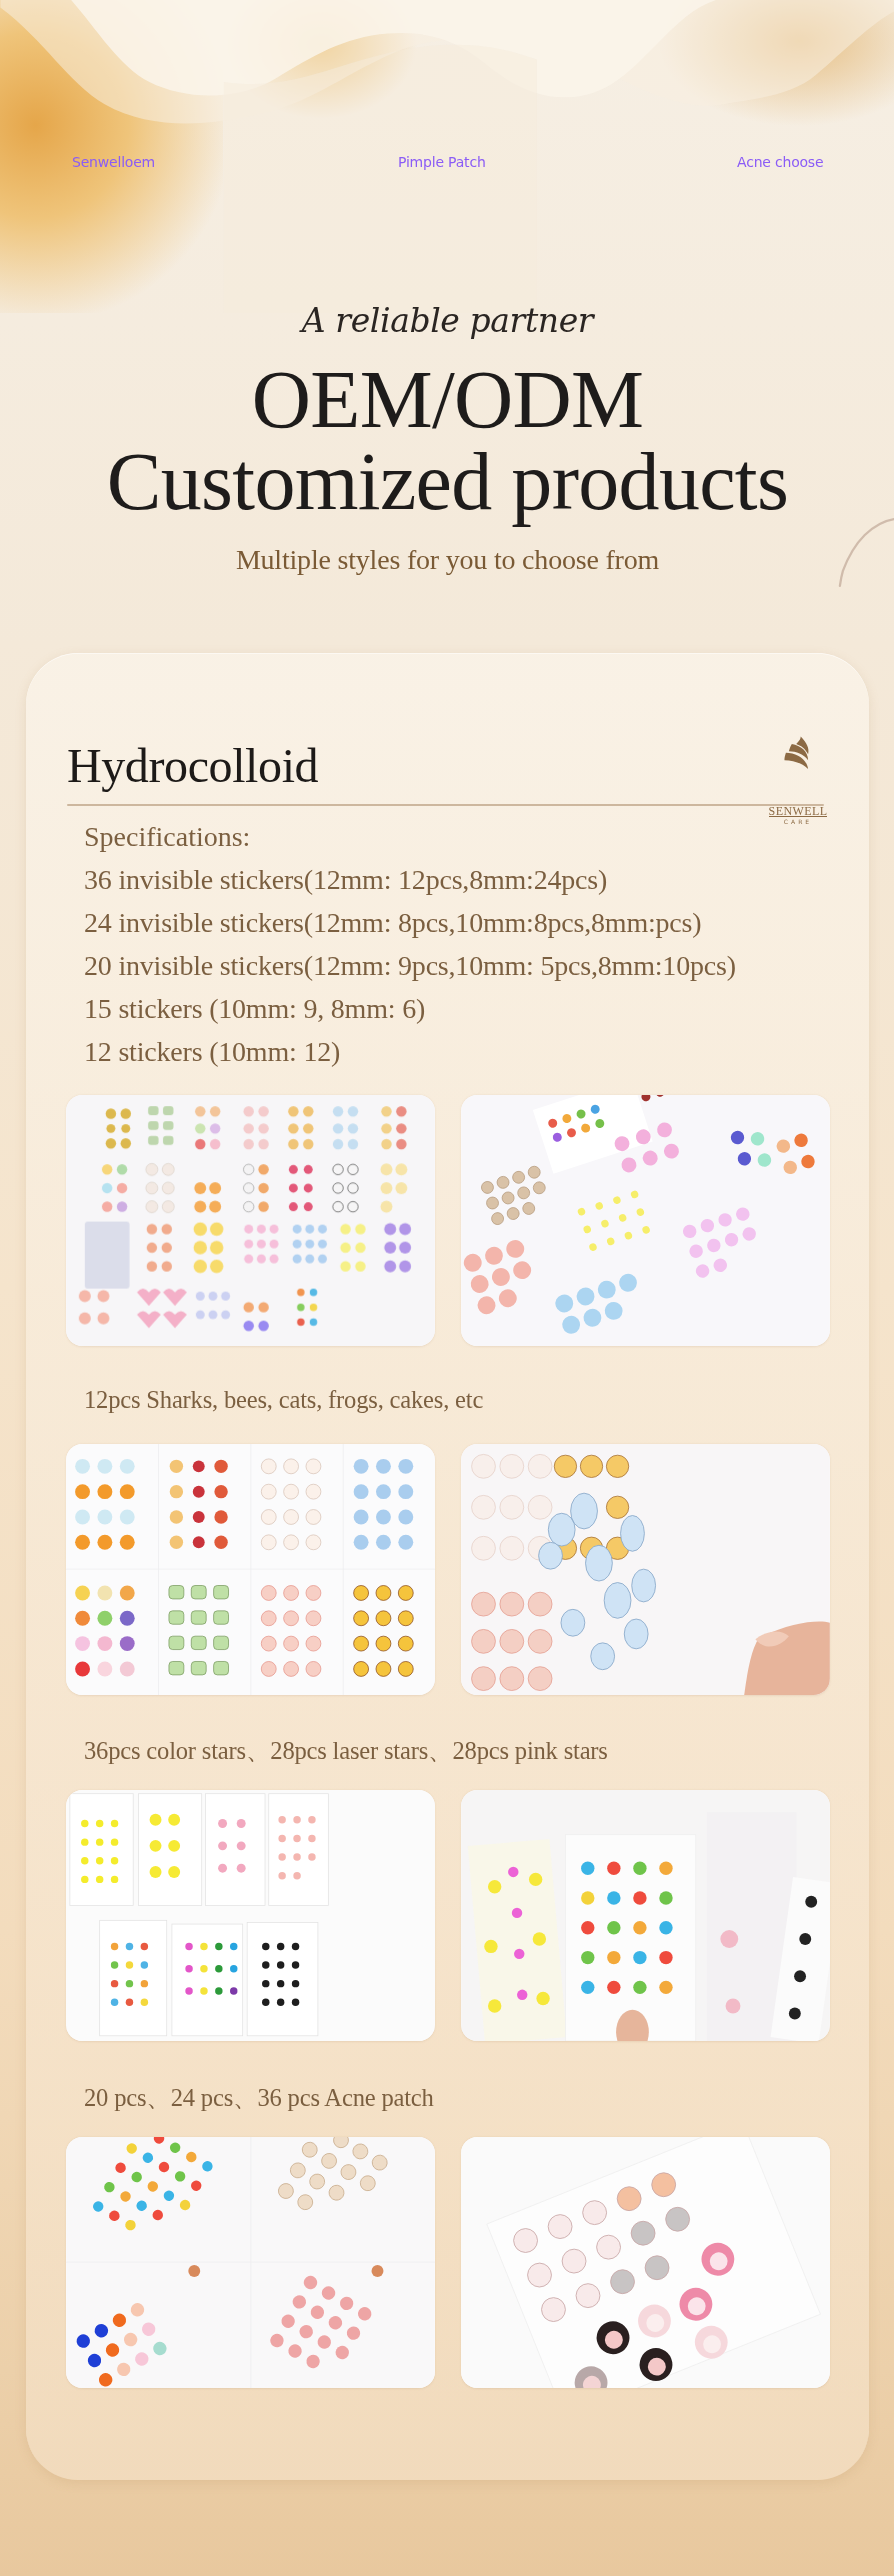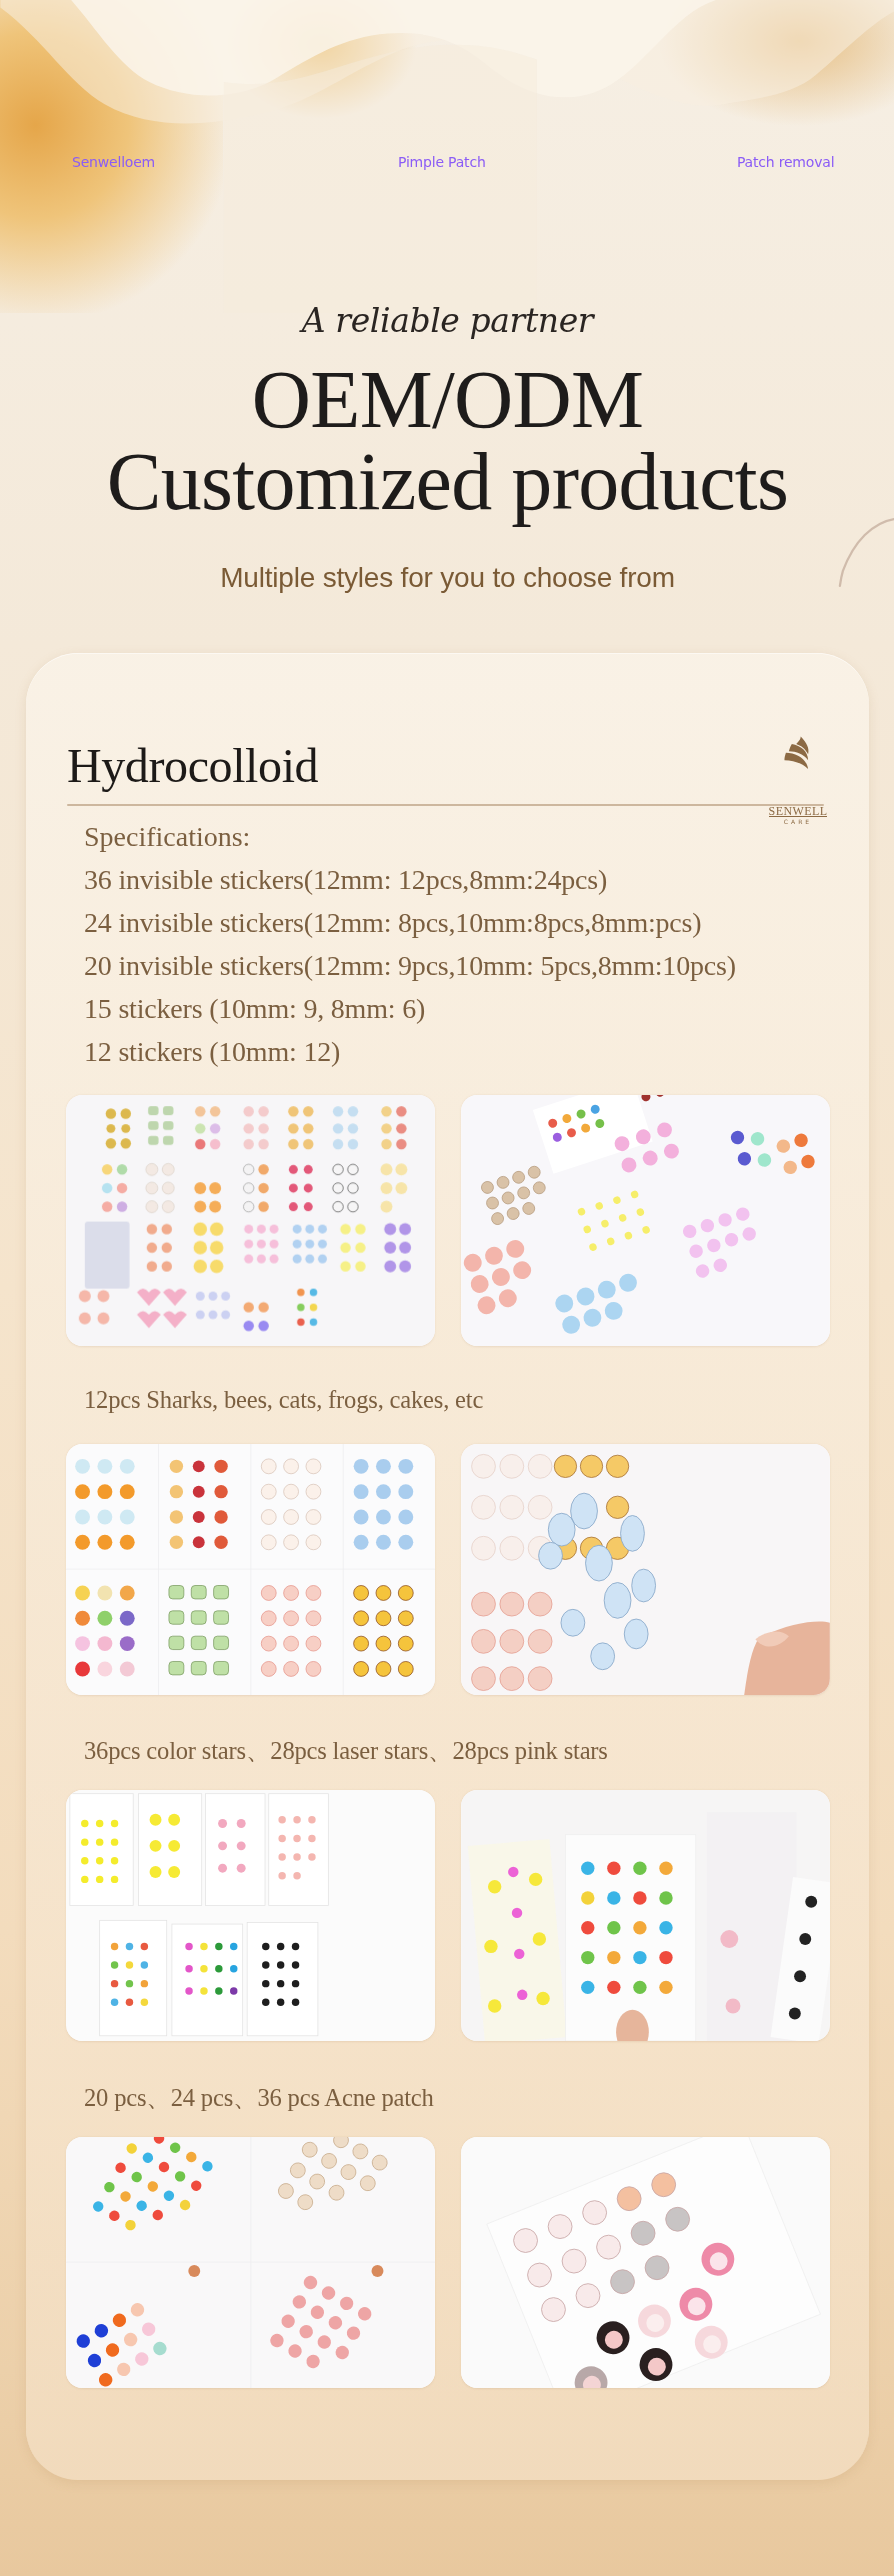--- a/index.html
+++ b/index.html
@@ -42,22 +42,22 @@
     font-family: "DejaVu Serif", "Liberation Serif", serif;
     font-style: italic; font-size: 33px; color: #2a2522; letter-spacing: -0.4px;
     height: 45px; line-height: 45px;
   }
   .hero .title {
     margin-top: 16.4px;
     font-family: "Liberation Serif", "DejaVu Serif", serif;
     font-size: 82px; line-height: 82px; color: #1e1c1b; letter-spacing: -0.7px;
   }
   .hero .subtitle {
-    margin-top: 39px;
-    font-family: Liberation Sans, sans-serif;
+    margin-top: 21px;
+    font-family: Liberation Serif, serif;
     font-size: 28px; color: #7a5a35; letter-spacing: -0.2px;
   }
   .swoosh { position: absolute; left: 828px; top: 515px; }
 
   .card {
     position: absolute; left: 26px; top: 653px; width: 843px; height: 1827px;
     border-radius: 52px;
     background: linear-gradient(180deg, rgba(250,243,232,0.85) 0%, rgba(248,236,219,0.75) 40%, rgba(246,228,204,0.75) 80%, rgba(243,222,194,0.8) 100%);
     box-shadow: 0 3px 10.4px rgba(180,140,90,0.18), inset 0 0.7px 0 rgba(255,255,255,0.7);
   }
@@ -120,21 +120,21 @@
     <path d="M0,0 L0,10 C60,55 90,110 140,140 C210,180 300,165 360,150 C420,135 470,95 530,70 C590,45 640,55 700,60 C760,65 800,90 840,110 C880,130 930,148 970,140 C1010,132 1060,130 1095,100 C1130,70 1170,30 1200,15 L1200,0 Z" fill="#f8efe0" opacity="0.55"></path>
     <path d="M0,30 C40,80 80,140 130,165 C180,190 250,175 300,150 C360,120 430,75 500,65 C560,57 610,80 660,105 C710,130 760,145 820,140 C880,135 920,100 960,85 C1000,70 1050,75 1090,100 C1130,125 1170,150 1200,150 L1200,420 L0,420 Z" fill="url(#cream)" opacity="0"></path>
     <path d="M95,0 C130,40 160,90 200,110 C250,135 320,135 370,105 C420,75 460,50 520,45 C580,40 620,60 650,85 C680,110 720,135 770,130 C820,125 850,90 880,60 C910,30 930,10 960,0 Z" fill="#faf4ea" opacity="0.85"></path>
     <path d="M300,110 C370,120 420,100 470,85 C520,70 560,60 610,60 C660,60 690,70 720,80 L720,420 L300,420 Z" fill="#f5ecdc" opacity="0.5"></path>
   </svg>
 </div>
 
 <div class="nav">
   <span class="n1">Senwelloem</span>
   <span class="n2">Pimple Patch</span>
-  <span class="n3">Patch removal</span>
+  <span class="n3">Acne choose</span>
 </div>
 
 <div class="hero">
   <div class="kicker">A reliable partner</div>
   <div class="title">
     <div>OEM/ODM</div>
     <div>Customized products</div>
   </div>
   <div class="subtitle">Multiple styles for you to choose from</div>
 </div>

